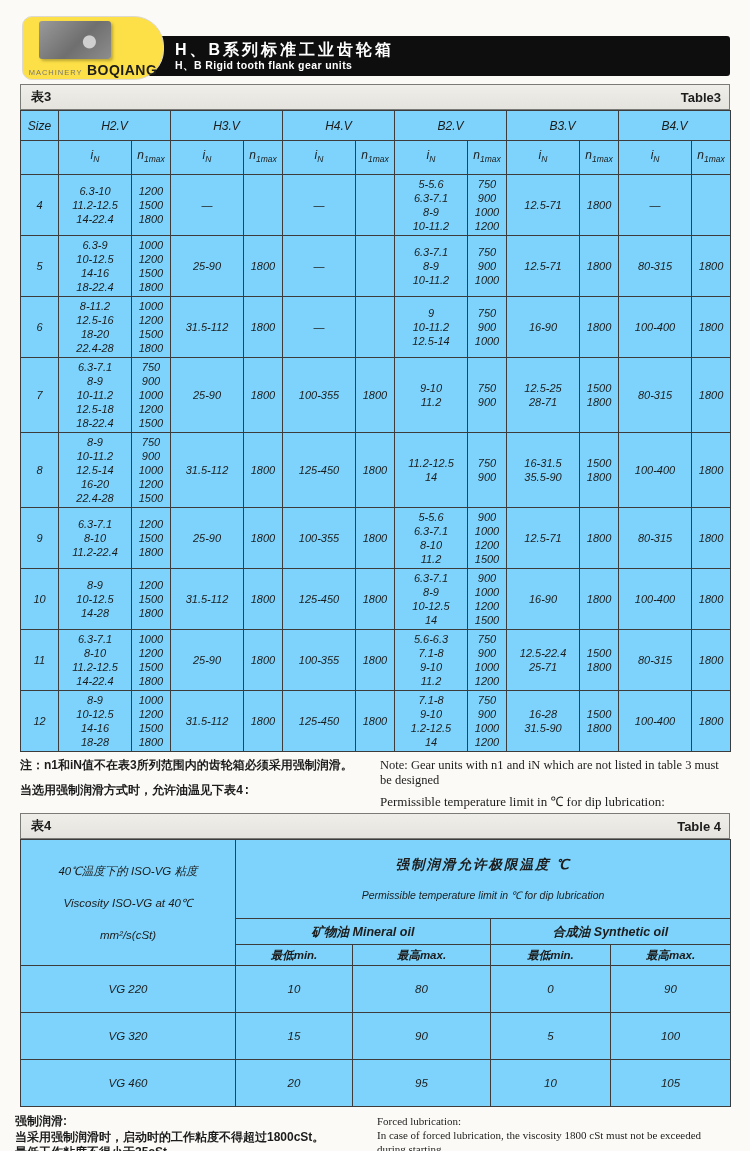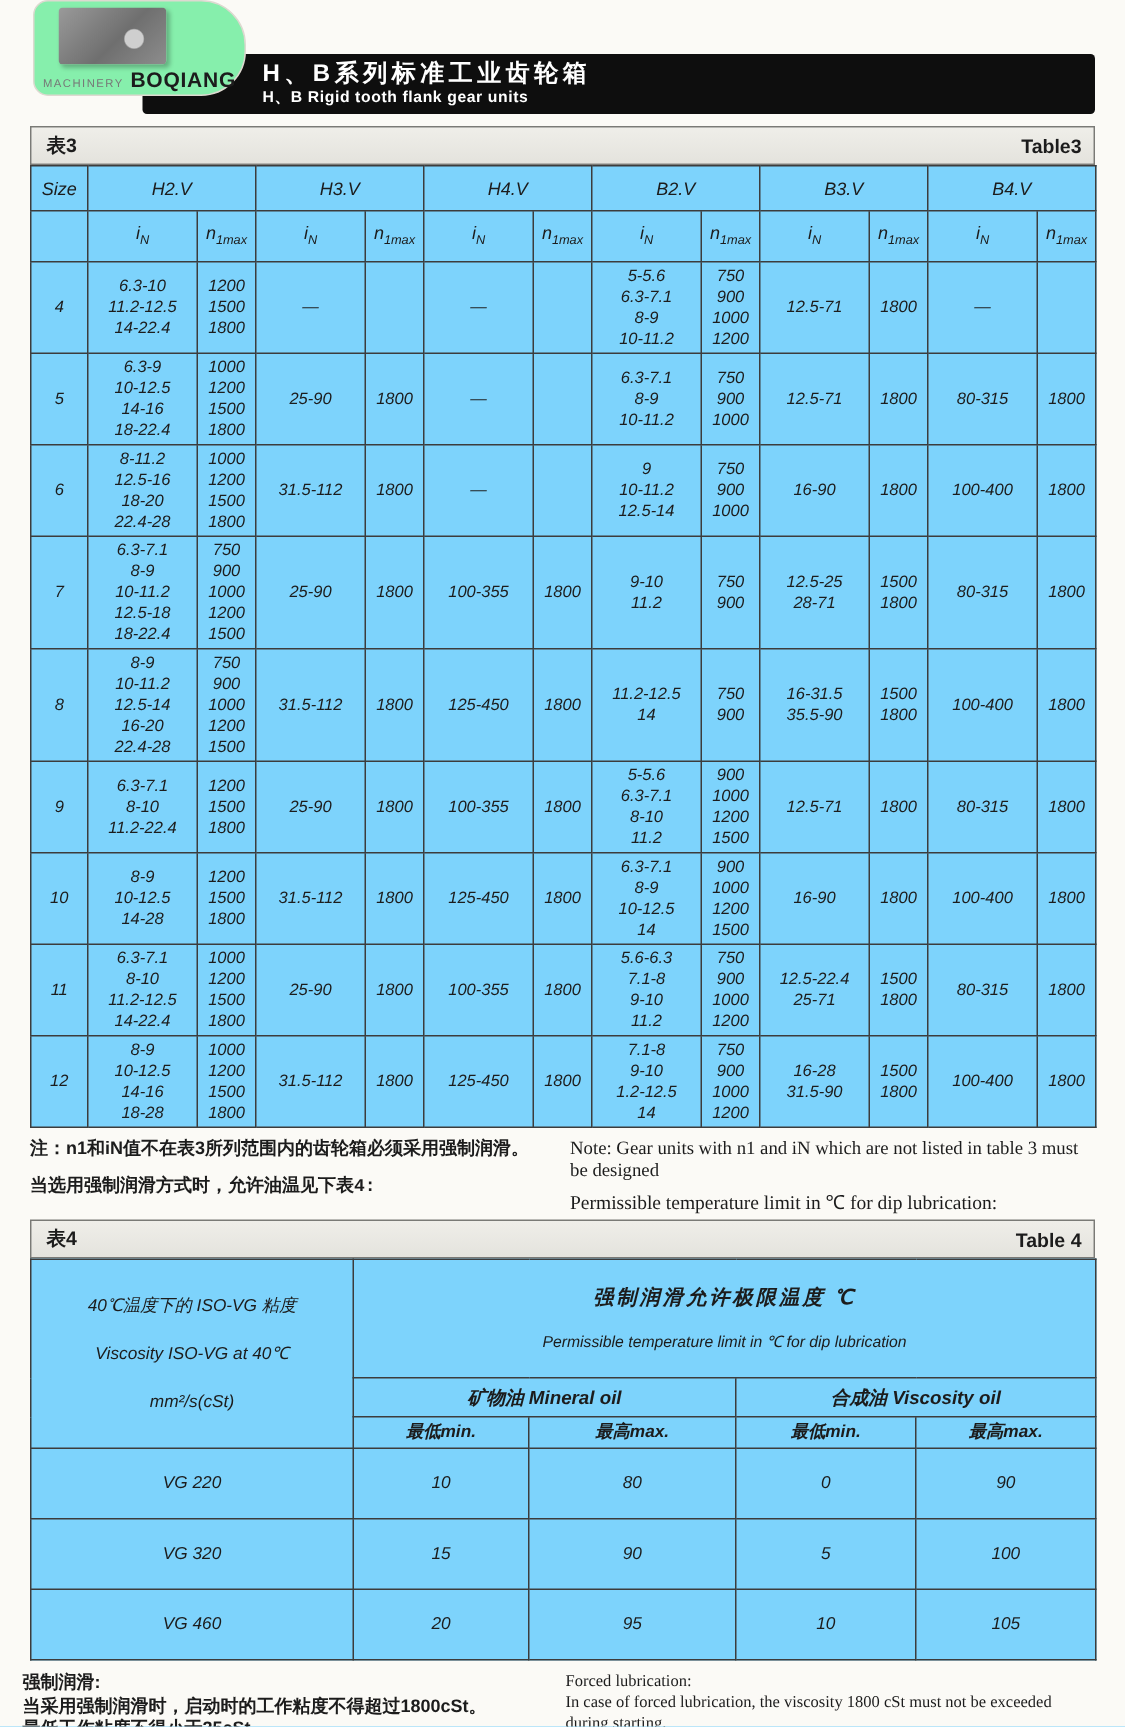--- a/index.html
+++ b/index.html
@@ -12,22 +12,22 @@
   
   .header { position:relative; height:84px; }
   .title-bar {
     position:absolute; left:95px; right:20px; top:36px; height:40px;
     background:#0e0e0e; color:#fff; padding:4px 0 0 80px;
     border-radius:3px;
   }
   .title-zh { font-size:16px; font-weight:700; letter-spacing:3px; line-height:19px; }
   .title-en { font-size:10.5px; font-weight:700; letter-spacing:.4px; line-height:13px; }
   .logo {
-    position:absolute; left:22px; top:0; width:142px; height:64px;
-    background:#86efac; border:1px solid #ddd9d0; border-radius:10px 30px 30px 10px;
+    position:absolute; left:22px; top:16px; width:142px; height:64px;
+    background:#fde047; border:1px solid #ddd9d0; border-radius:10px 30px 30px 10px;
     z-index:2; padding-top:4px;
   }
   .logo-img {
     width:72px; height:38px; margin-left:16px; border-radius:3px;
     background:
       radial-gradient(circle at 70% 55%, #cfcfcf 0 6px, transparent 7px),
       linear-gradient(135deg,#9a9a9a 0%, #6f6f6f 55%, #8d8d8d 100%);
     box-shadow:2px 2px 3px rgba(0,0,0,.25);
   }
   .logo-line { margin-top:2px; text-align:center; white-space:nowrap; }
@@ -405,21 +405,21 @@
         <div>Viscosity ISO-VG at 40℃</div>
         <div>mm²/s(cSt)</div>
       </th>
       <th colspan="4">
         <div class="span-zh">强制润滑允许极限温度  ℃</div>
         <div class="span-en">Permissible temperature limit in ℃ for dip lubrication</div>
       </th>
     </tr>
     <tr>
       <th colspan="2" class="oilhdr">矿物油 Mineral oil</th>
-      <th colspan="2" class="oilhdr">合成油 Viscosity oil</th>
+      <th colspan="2" class="oilhdr">合成油 Synthetic oil</th>
     </tr>
     <tr>
       <th class="mmhdr">最低min.</th>
       <th class="mmhdr">最高max.</th>
       <th class="mmhdr">最低min.</th>
       <th class="mmhdr">最高max.</th>
     </tr>
   </thead>
   <tbody>
       <tr>

